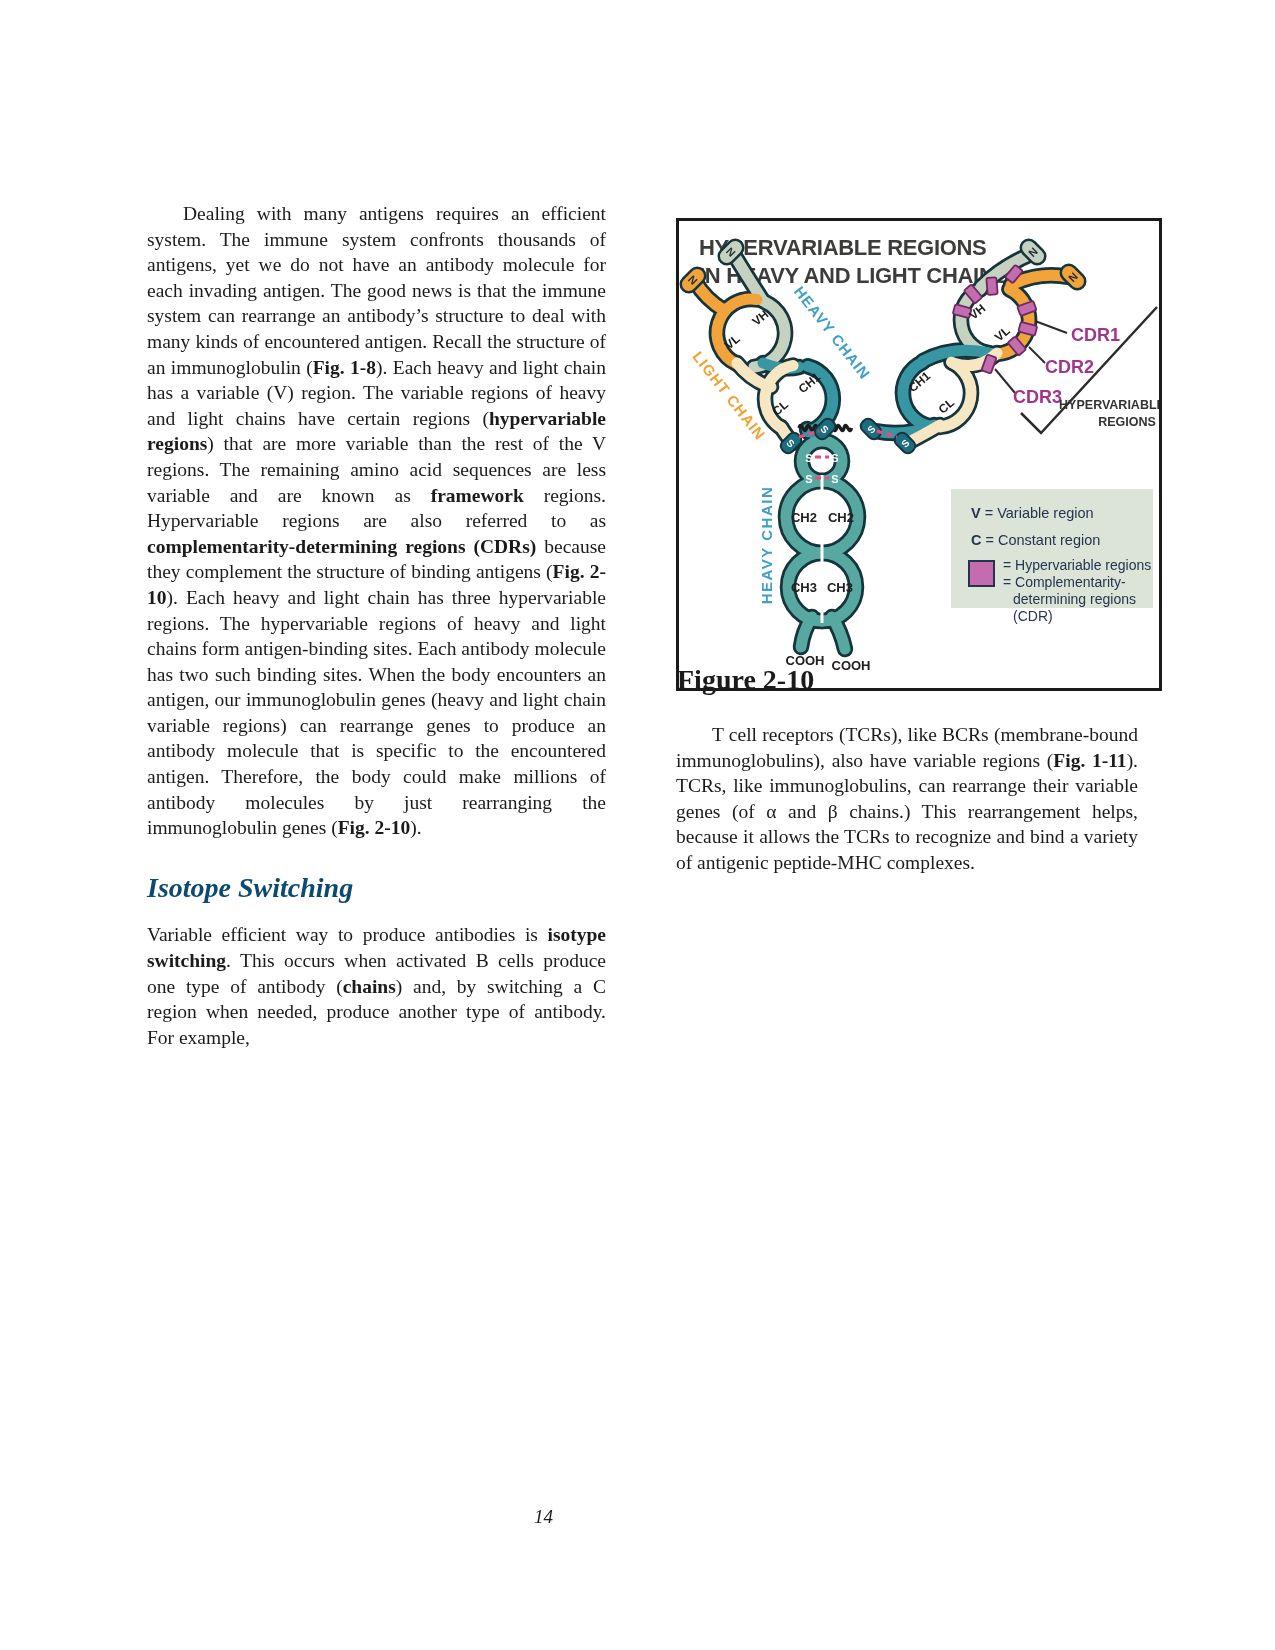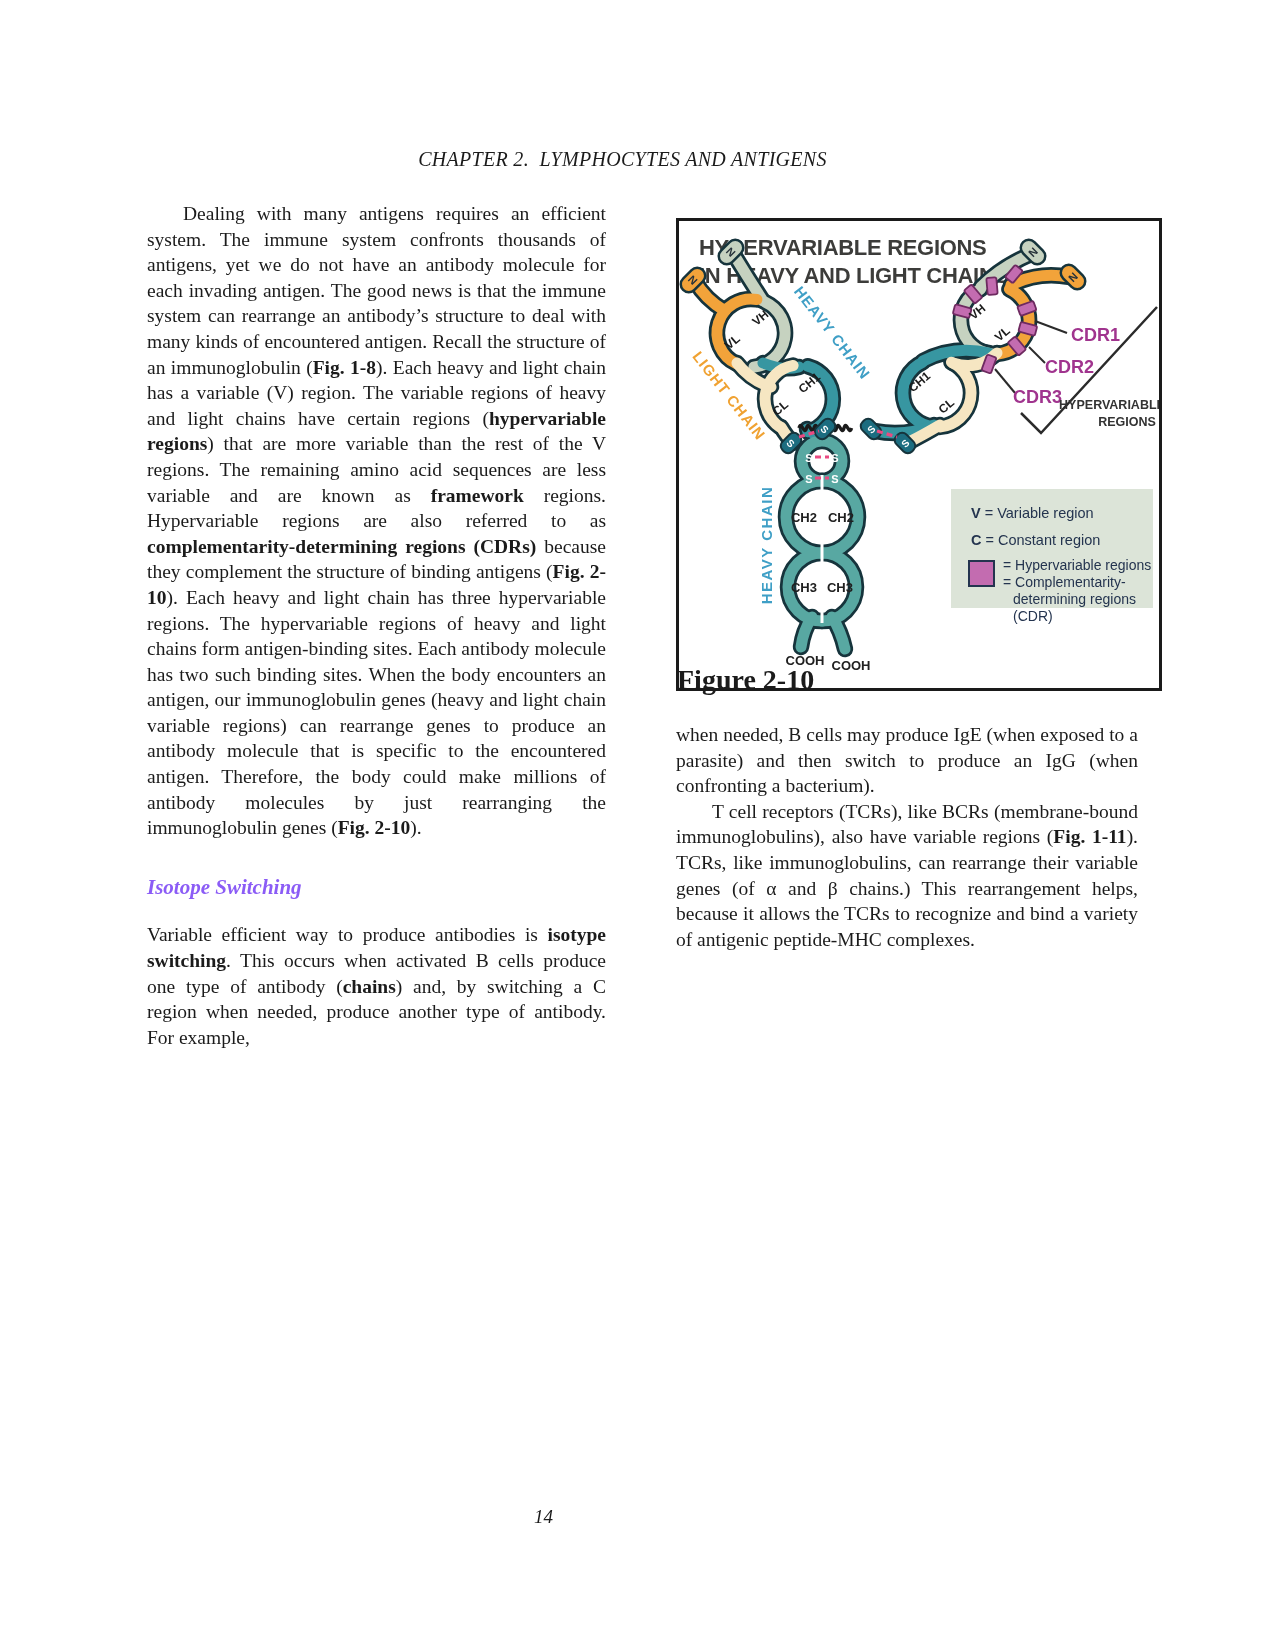--- a/index.html
+++ b/index.html
@@ -11,42 +11,41 @@
     position:absolute; top:148px; left:0; width:1245px; text-align:center;
     font-style:italic; font-size:20px; letter-spacing:0.3px;
   }
   .col { position:absolute; text-align:justify; font-size:19.5px; line-height:25.6px; }
   .col-left  { left:147px; top:201px; width:459px; }
   .col-right { left:676px; top:722px; width:462px; }
   .col p { margin:0; }
   .indent { text-indent:36px; }
   .section-heading {
     margin-top:34px !important; margin-bottom:22px !important;
-    font-size:21px; font-weight:bold; font-style:italic; color:#8b5cf6;
+    font-size:28px; font-weight:bold; font-style:italic; color:#0c4a6e;
     text-align:left; text-indent:0;
   }
   .figure-box {
     position:absolute; left:676px; top:218px; width:486px; height:473px;
     border:3px solid #1a1a1a; background:#ffffff; box-sizing:border-box;
   }
   .figure-caption {
     position:absolute; left:677px; top:664px; font-weight:bold; font-size:28px;
   }
   .folio {
     position:absolute; top:1506px; left:0; width:1087px; text-align:center;
     font-style:italic; font-size:19px;
   }
   .fig-sans { font-family:"Liberation Sans", sans-serif; }
 </style>
 </head>
 <body>
 
 <div class="page">
 
-  <div class="running-head">CHAPTER 2.&nbsp; LYMPHOCYTES AND ANTIGENS</div>
 
   <div class="col col-left">
     <p class="indent"><span>Dealing with many antigens requires an efficient system. The immune system confronts thousands of antigens, yet we do not have an antibody molecule for each invading antigen. The good news is that the immune system can rearrange an antibody’s structure to deal with many kinds of encountered antigen. Recall the structure of an immunoglobulin (</span><span style="font-weight: bold;">Fig. 1-8</span><span>). Each heavy and light chain has a variable (V) region. The variable regions of heavy and light chains have certain regions (</span><span style="font-weight: bold;">hypervariable regions</span><span>) that are more variable than the rest of the V regions. The remaining amino acid sequences are less variable and are known as </span><span style="font-weight: bold;">framework</span><span> regions. Hypervariable regions are also referred to as </span><span style="font-weight: bold;">complementarity-determining regions (CDRs)</span><span> because they complement the structure of binding antigens (</span><span style="font-weight: bold;">Fig. 2-10</span><span>). Each heavy and light chain has three hypervariable regions. The hypervariable regions of heavy and light chains form antigen-binding sites. Each antibody molecule has two such binding sites. When the body encounters an antigen, our immunoglobulin genes (heavy and light chain variable regions) can rearrange genes to produce an antibody molecule that is specific to the encountered antigen. Therefore, the body could make millions of antibody molecules by just rearranging the immunoglobulin genes (</span><span style="font-weight: bold;">Fig. 2-10</span><span>).</span></p>
     <p class="section-heading">Isotope Switching</p>
     <p><span>Variable efficient way to produce antibodies is </span><span style="font-weight: bold;">isotype switching</span><span>. This occurs when activated B cells produce one type of antibody (</span><span style="font-weight: bold;">chains</span><span>) and, by switching a C region when needed, produce another type of antibody. For example,</span></p>
   </div>
 
   <div class="figure-box">
     <svg width="480" height="467" viewBox="0 0 480 467" xmlns="http://www.w3.org/2000/svg">
 
@@ -268,19 +267,18 @@
           <text x="334" y="383">determining regions</text>
           <text x="334" y="400">(CDR)</text>
         </g>
       </g>
     </svg>
   </div>
 
   <div class="figure-caption">Figure 2-10</div>
 
   <div class="col col-right">
-    <p><span>when needed, B cells may produce IgE (when exposed to a parasite) and then switch to produce an IgG (when confronting a bacterium).</span></p>
     <p class="indent"><span>T cell receptors (TCRs), like BCRs (membrane-bound immunoglobulins), also have variable regions (</span><span style="font-weight: bold;">Fig. 1-11</span><span>). TCRs, like immunoglobulins, can rearrange their variable genes (of α and β chains.) This rearrangement helps, because it allows the TCRs to recognize and bind a variety of antigenic peptide-MHC complexes.</span></p>
   </div>
 
   <div class="folio">14</div>
 
 </div>
 
 </body></html>

